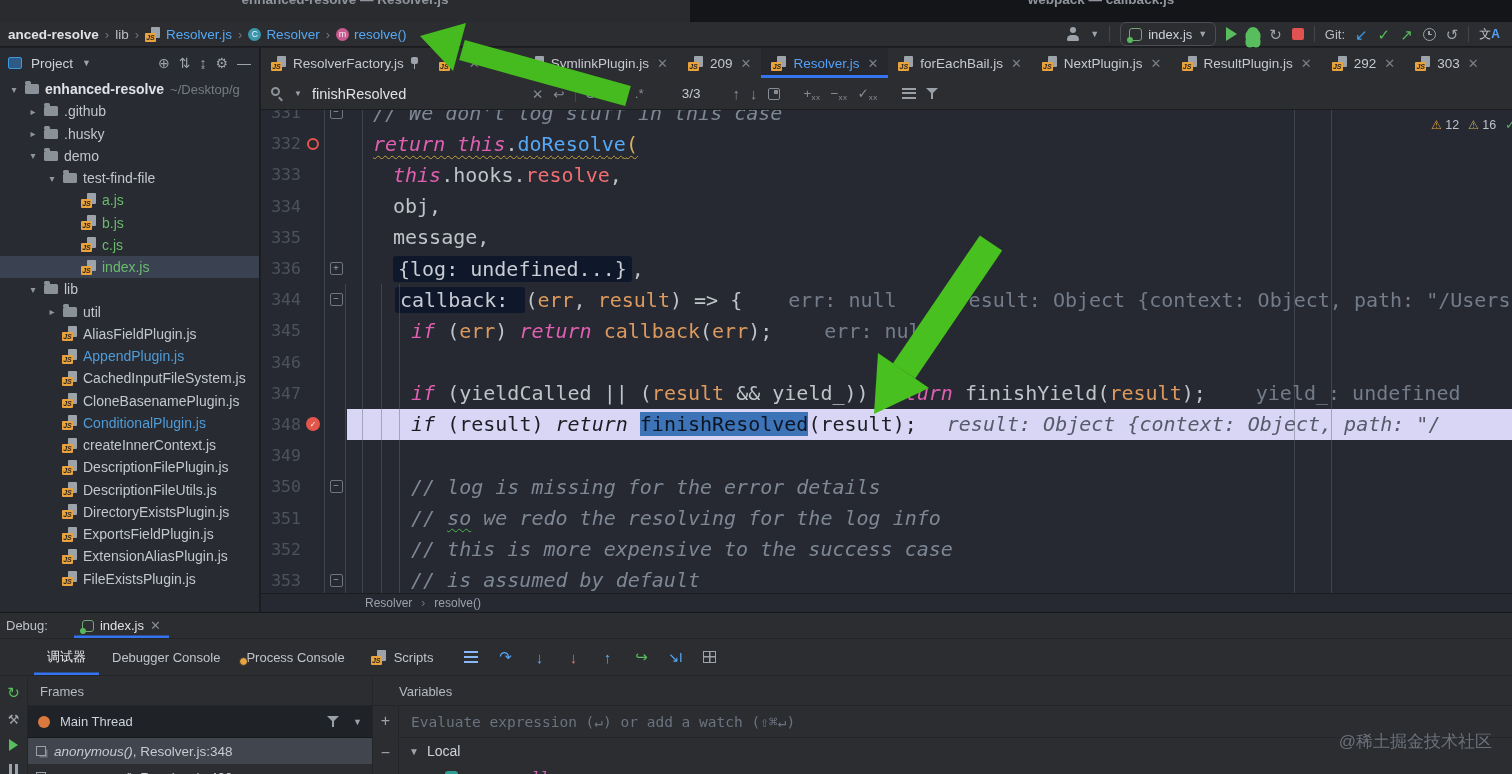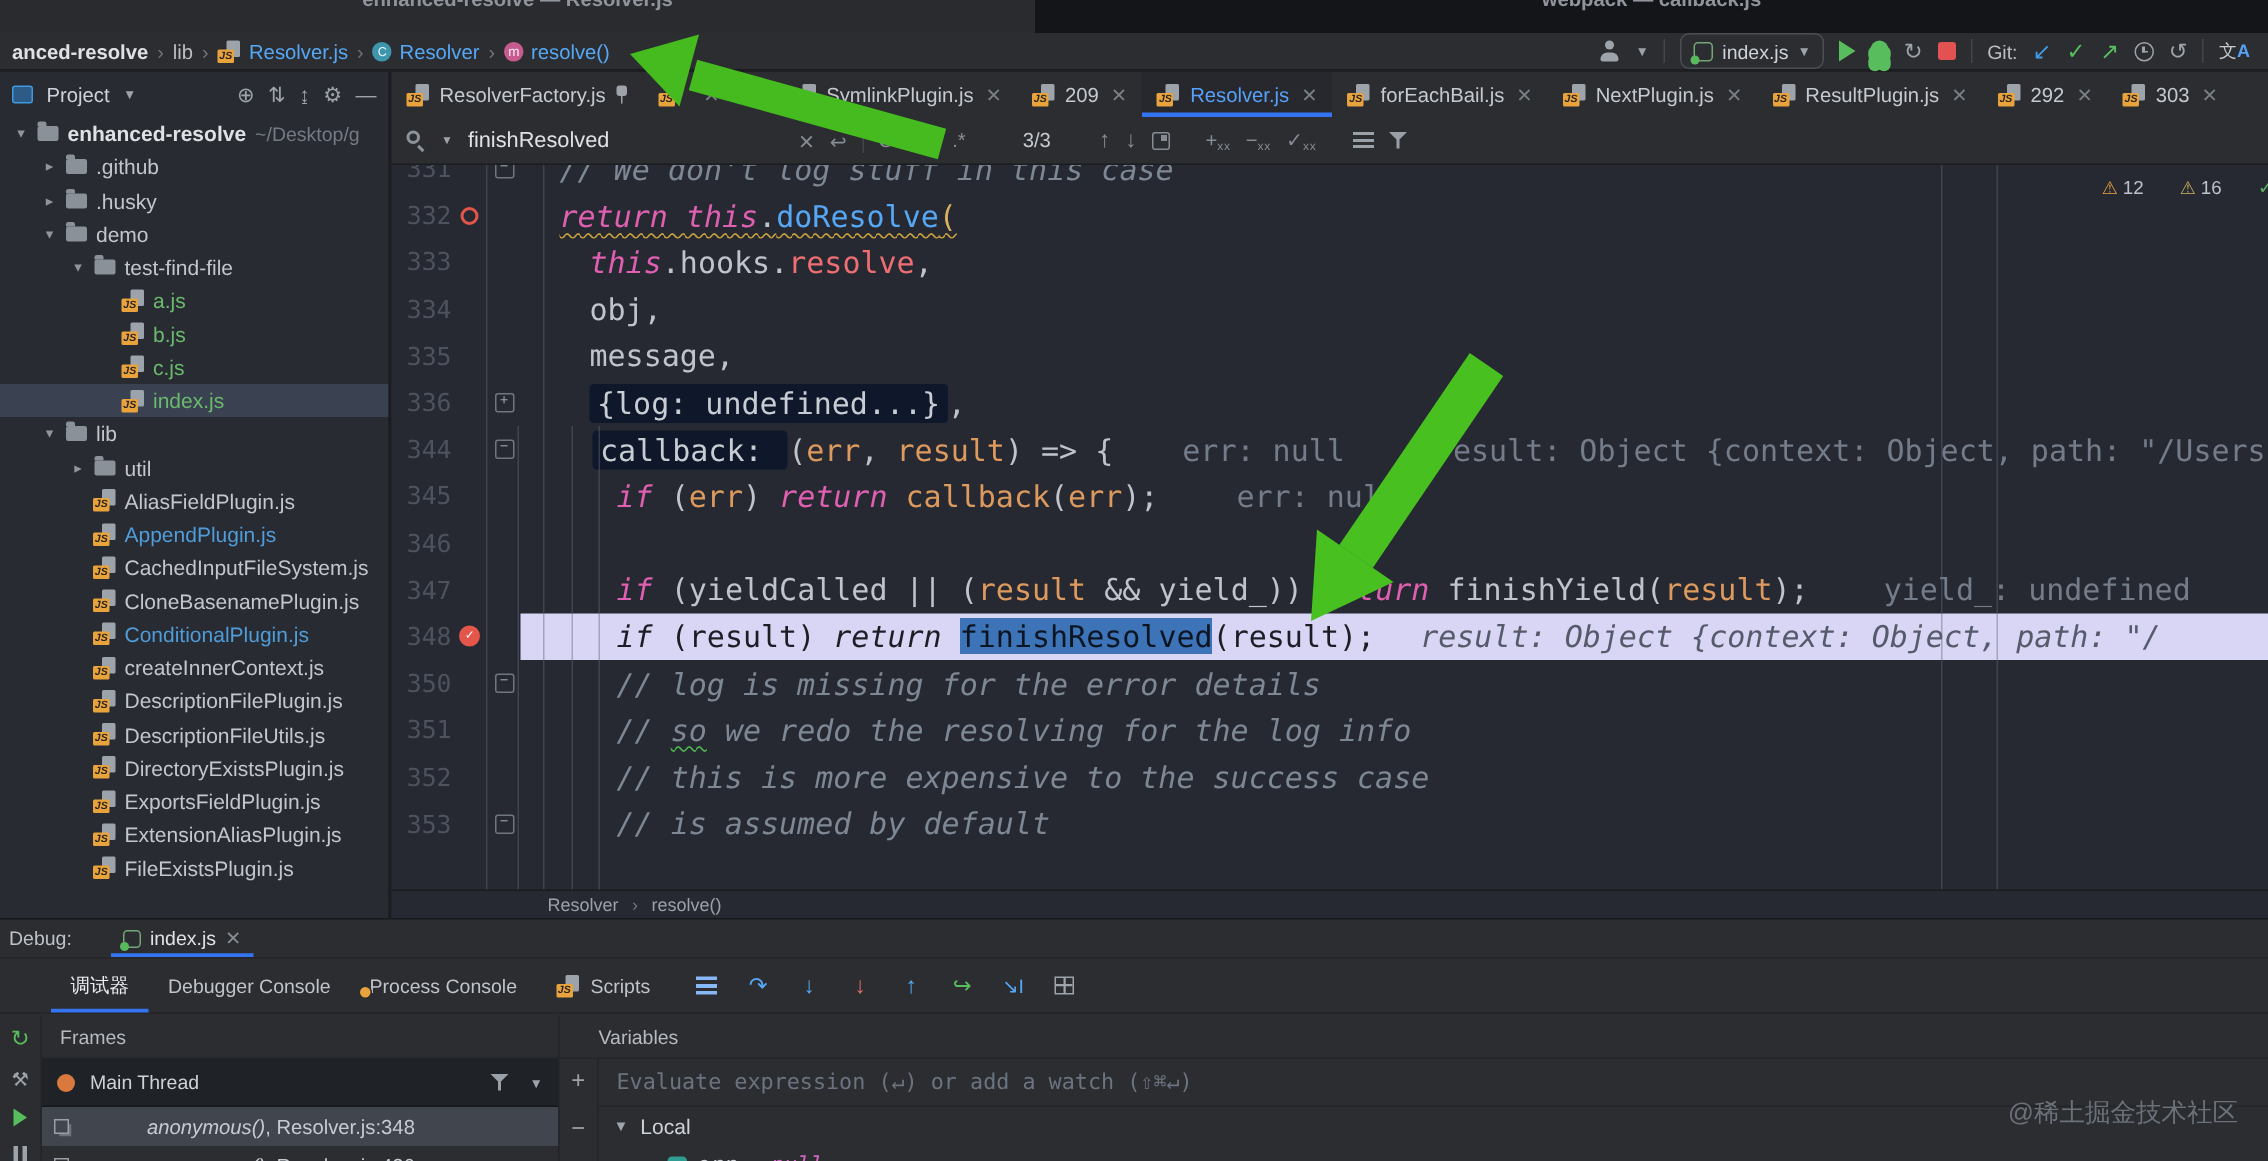--- a/index.html
+++ b/index.html
@@ -98,21 +98,21 @@
   .tk-yl{color:#d8b05f;}
   .tk-fold{background:#0f172a;color:#c8ccd3;border-radius:3px;padding:1px 5px;}
   .tk-kd{color:#1c1e26;font-style:italic;}
   .tk-dk{color:#1c1e26;}
   .tk-sel{background:#3d74b8;color:#0d1523;}
   .u-y{text-decoration:underline wavy #c8a23c;text-decoration-thickness:1px;text-underline-offset:4px;}
   .u-g{text-decoration:underline wavy #4db54d;text-decoration-thickness:1px;text-underline-offset:3px;}
   .hint{color:#747c8a;}
   .hint-dk{color:#565b6b;font-style:italic;}
   .vguide{position:absolute;width:1px;background:rgba(96,104,118,.45);z-index:2;}
-  #inspections{position:absolute;top:7px;right:6px;display:flex;gap:24px;align-items:center;font-size:12.5px;color:#bdc1c8;z-index:3;}
+  #inspections{position:absolute;top:7px;right:6px;display:flex;gap:9px;align-items:center;font-size:12.5px;color:#bdc1c8;z-index:3;}
   .warn-strong{color:#e8a33d;font-size:12px;} .warn-weak{color:#c9b35c;font-size:12px;} .ok-check{color:#5fad65;font-size:13px;margin-right:-10px;}
   #ecrumbs{position:absolute;left:0;right:0;bottom:0;height:18px;background:#262932;border-top:1px solid #1a1c1f;
            display:flex;align-items:center;padding-left:104px;gap:9px;font-size:12px;color:#9ba1ab;}
   
   #debug{position:absolute;top:612px;left:0;width:1512px;height:209px;background:#2b2d30;border-top:1px solid #17181b;box-sizing:border-box;overflow:hidden;}
   #dbg-row1{height:26px;display:flex;align-items:flex-end;padding-left:6px;border-bottom:1px solid #232528;box-sizing:border-box;}
   #dbg-label{font-size:13px;color:#bec2c9;margin-bottom:5px;}
   .dbg-tab{display:flex;align-items:center;gap:6px;height:25px;margin-left:26px;padding:0 8px;font-size:13px;color:#dfe1e5;box-shadow:inset 0 -2.5px 0 #3574f0;}
   #dbg-row2{height:37px;display:flex;align-items:center;padding-left:34px;gap:4px;border-bottom:1px solid #232528;box-sizing:border-box;}
   .dtab{height:36px;display:flex;align-items:center;gap:7px;padding:0 13px;font-size:13px;color:#c0c4cb;position:relative;}
@@ -128,21 +128,21 @@
   #panes{position:absolute;left:28px;top:64px;right:0;bottom:0;}
   .pane-hdr{height:29px;display:flex;align-items:center;font-size:13px;color:#b6bac1;border-bottom:1px solid #232528;box-sizing:border-box;}
   #frames{position:absolute;left:0;top:0;width:344px;bottom:0;}
   #variables{position:absolute;left:344px;top:0;right:0;bottom:0;border-left:1px solid #232528;}
   #thread-row{height:32px;display:flex;align-items:center;padding:0 10px;background:#1f2227;border-bottom:1px solid #17181b;box-sizing:border-box;}
   .tdot{width:12px;height:12px;border-radius:50%;background:#d9793e;}
   #thread-name{margin-left:10px;font-size:13px;color:#ced2d9;}
   .framerow{height:26px;display:flex;align-items:center;gap:8px;padding-left:8px;font-size:13.5px;color:#c6cad1;}
   .framerow.sel{background:#41454e;}
   .frameic{width:10px;height:10px;border:1.5px solid #9aa0a8;box-sizing:border-box;box-shadow:2.5px 2.5px 0 -1px #6e747d;}
-  .fn-it{font-style:italic;margin-left:44px;}
+  .fn-it{font-style:italic;}
   #var-toolcol{position:absolute;left:0;top:0;width:26px;bottom:0;border-right:1px solid #232528;display:flex;flex-direction:column;align-items:center;padding-top:6px;gap:14px;color:#9da3ab;font-size:16px;box-sizing:border-box;}
   #var-main{position:absolute;left:26px;top:0;right:0;bottom:0;}
   #eval-row{height:32px;display:flex;align-items:center;padding-left:12px;border-bottom:1px solid #232528;box-sizing:border-box;
             font-family:"DejaVu Sans Mono",monospace;font-size:14.5px;color:#6b7380;}
   #local-row{height:26px;display:flex;align-items:center;gap:8px;padding-left:10px;font-size:14px;color:#ced2d9;}
   #var-row{height:26px;display:flex;align-items:center;gap:7px;padding-left:46px;font-family:"DejaVu Sans Mono",monospace;font-size:14.5px;}
   .varbadge{width:13px;height:13px;border-radius:3px;background:#2f9d92;color:#e8fffb;font-size:8.5px;line-height:13px;text-align:center;}
   .varname{color:#c9cdd4;} .vareq{color:#9aa0a8;} .varval{color:#cf66c1;font-style:italic;}
   #watermark{position:absolute;right:20px;top:730px;font-size:17px;color:#6b717a;z-index:5;}
   #arrows{position:absolute;inset:0;z-index:60;pointer-events:none;}
@@ -570,20 +570,21 @@
           <div class="crow"><span class="ln">332</span><span class="mk"><i class="bp-ring"></i></span><span class="fd"></span><span class="txt" style="padding-left: 26px;"><span class="tk-kw u-y">return this</span><span class="tk-pl u-y">.</span><span class="tk-fn u-y">doResolve</span><span class="tk-yl u-y">(</span></span></div>
           <div class="crow"><span class="ln">333</span><span class="mk"></span><span class="fd"></span><span class="txt" style="padding-left: 46px;"><span class="tk-kw">this</span><span class="tk-pl">.hooks.</span><span class="tk-rd">resolve</span><span class="tk-pl">,</span></span></div>
           <div class="crow"><span class="ln">334</span><span class="mk"></span><span class="fd"></span><span class="txt" style="padding-left: 46px;"><span class="tk-pl">obj,</span></span></div>
           <div class="crow"><span class="ln">335</span><span class="mk"></span><span class="fd"></span><span class="txt" style="padding-left: 46px;"><span class="tk-pl">message,</span></span></div>
           <div class="crow"><span class="ln">336</span><span class="mk"></span><span class="fd"><i class="foldbox" style="font-style: normal;">+</i></span><span class="txt" style="padding-left: 46px;"><span class="tk-fold">{log: undefined...}</span><span class="tk-pl">,</span></span></div>
           <div class="crow"><span class="ln">344</span><span class="mk"></span><span class="fd"><i class="foldbox" style="font-style: normal;">−</i></span><span class="txt" style="padding-left: 48px;"><span class="tk-fold">callback: </span><span class="tk-pl">(</span><span class="tk-or">err</span><span class="tk-pl">, </span><span class="tk-or">result</span><span class="tk-pl">) =&gt; {</span><span class="hint" style="margin-left: 46px;">err: null</span><span class="hint" style="margin-left: 60px;">result: Object {context: Object, path: "/Users,</span></span></div>
           <div class="crow"><span class="ln">345</span><span class="mk"></span><span class="fd"></span><span class="txt" style="padding-left: 64px;"><span class="tk-kw">if</span><span class="tk-pl"> (</span><span class="tk-or">err</span><span class="tk-pl">) </span><span class="tk-kw">return</span><span class="tk-pl"> </span><span class="tk-or">callback</span><span class="tk-pl">(</span><span class="tk-or">err</span><span class="tk-pl">);</span><span class="hint" style="margin-left: 52px;">err: null</span></span></div>
           <div class="crow"><span class="ln">346</span><span class="mk"></span><span class="fd"></span><span class="txt" style="padding-left: 64px;"></span></div>
           <div class="crow"><span class="ln">347</span><span class="mk"></span><span class="fd"></span><span class="txt" style="padding-left: 64px;"><span class="tk-kw">if</span><span class="tk-pl"> (yieldCalled || (</span><span class="tk-or">result</span><span class="tk-pl"> &amp;&amp; yield_)) </span><span class="tk-kw">return</span><span class="tk-pl"> finishYield(</span><span class="tk-or">result</span><span class="tk-pl">);</span><span class="hint" style="margin-left: 50px;">yield_: undefined</span></span></div>
           <div class="crow hl"><span class="ln">348</span><span class="mk"><i class="bp-dot" style="font-style: normal;">✓</i></span><span class="fd"></span><span class="txt" style="padding-left: 64px;"><span class="tk-kd">if</span><span class="tk-dk"> (result) </span><span class="tk-kd">return</span><span class="tk-dk"> </span><span class="tk-sel">finishResolved</span><span class="tk-dk">(result);</span><span class="hint-dk" style="margin-left: 30px;">result: Object {context: Object, path: "/</span></span></div>
+          <div class="crow"><span class="ln">349</span><span class="mk"></span><span class="fd"></span><span class="txt" style="padding-left: 64px;"></span></div>
           <div class="crow"><span class="ln">350</span><span class="mk"></span><span class="fd"><i class="foldbox" style="font-style: normal;">−</i></span><span class="txt" style="padding-left: 64px;"><span class="tk-cm">// log is missing for the error details</span></span></div>
           <div class="crow"><span class="ln">351</span><span class="mk"></span><span class="fd"></span><span class="txt" style="padding-left: 64px;"><span class="tk-cm">// </span><span class="tk-cm u-g">so</span><span class="tk-cm"> we redo the resolving for the log info</span></span></div>
           <div class="crow"><span class="ln">352</span><span class="mk"></span><span class="fd"></span><span class="txt" style="padding-left: 64px;"><span class="tk-cm">// this is more expensive to the success case</span></span></div>
           <div class="crow"><span class="ln">353</span><span class="mk"></span><span class="fd"><i class="foldbox" style="font-style: normal;">−</i></span><span class="txt" style="padding-left: 64px;"><span class="tk-cm">// is assumed by default</span></span></div>
         </div>
 
       <div class="vguide" style="left:63px;top:0;bottom:0;"></div>
       <div class="vguide" style="left:101px;top:0;bottom:0;"></div>
       <div class="vguide" style="left:84px;top:174px;bottom:0;"></div>
       <div class="vguide" style="left:120px;top:174px;bottom:0;"></div>

